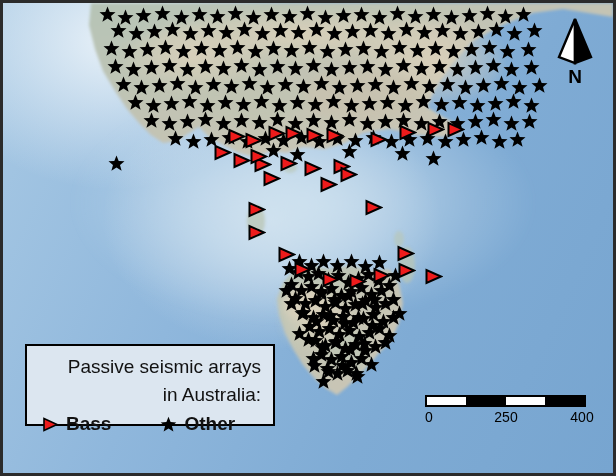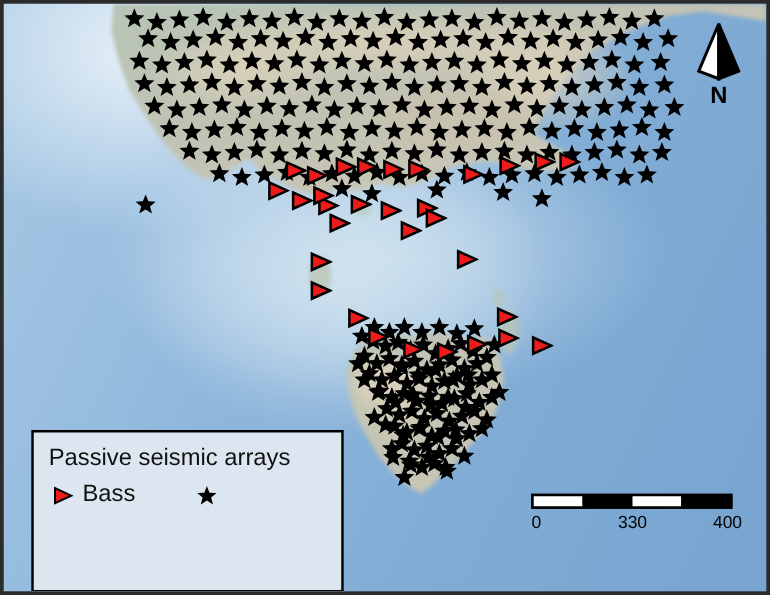--- a/index.html
+++ b/index.html
@@ -32,29 +32,30 @@
   
   #north-arrow{position:absolute;left:550px;top:14px;width:44px;height:76px;}
   #north-arrow .n-label{
     position:absolute;left:0;top:50px;width:44px;text-align:center;
     font-size:19px;font-weight:bold;color:#000;line-height:1;
     font-family:"Liberation Sans",sans-serif;
   }
 
   
   #legend{
-    position:absolute;left:22px;top:341px;width:250px;height:130px;
+    position:absolute;left:22px;top:341px;width:250px;height:82px;
     box-sizing:border-box;background:#dce6f0;border:2px solid #000;
     padding:7px 12px 0 12px;
+    text-align:right;
   }
   #legend .line{
     font-size:19px;color:#111;line-height:28px;white-space:nowrap;
     font-family:"Liberation Sans",sans-serif;
   }
-  #legend .sym-row{display:flex;align-items:center;line-height:28px;margin-top:1px;}
+  #legend .sym-row{display:flex;align-items:center;line-height:28px;margin-top:1px;font-weight:bold;}
   #legend .sym-item{display:flex;align-items:center;}
   #legend .sym-item.first{margin-right:46px;}
   #legend .sym-glyph{display:inline-flex;align-items:center;justify-content:center;width:22px;}
   #legend .sym-text{font-size:19px;color:#111;margin-left:5px;
     font-family:"Liberation Sans",sans-serif;}
 
   
   #scalebar{position:absolute;left:422px;top:392px;width:161px;}
   #scalebar .sb-title{
     text-align:center;font-size:13px;color:#000;line-height:14px;margin-bottom:2px;
@@ -1768,46 +1769,48 @@
   <div id="north-arrow">
     <svg width="44" height="52" viewBox="0 0 44 52">
       <polygon points="22,2 22,46 6,40" fill="#ffffff" stroke="#000" stroke-width="2.4"></polygon>
       <polygon points="22,2 22,46 38,40" fill="#000000" stroke="#000" stroke-width="2.4"></polygon>
     </svg>
     <div class="n-label">N</div>
   </div>
 
   <div id="legend">
     <div class="line">Passive seismic arrays</div>
+    <div class="line">in Australia:</div>
     <div class="sym-row">
       <div class="sym-item first">
         <span class="sym-glyph">
           <svg width="17" height="15" viewBox="0 0 17 15">
             <polygon points="2,1.5 2,13.5 15,7.5" fill="#ee1b1b" stroke="#000" stroke-width="1.6"></polygon>
           </svg>
         </span>
         <span class="sym-text">Bass</span>
       </div>
       <div class="sym-item">
         <span class="sym-glyph">
           <svg width="17" height="17" viewBox="0 0 17 17">
             <polygon points="8.5,0.8 10.6,6.1 16.3,6.4 11.9,10.0 13.4,15.5 8.5,12.4 3.6,15.5 5.1,10.0 0.7,6.4 6.4,6.1" fill="#000000"></polygon>
           </svg>
         </span>
+        <span class="sym-text">Other</span>
       </div>
     </div>
   </div>
 
   <div id="scalebar">
     <div class="sb-bar">
       <div class="sb-seg white"></div>
       <div class="sb-seg black"></div>
       <div class="sb-seg white"></div>
       <div class="sb-seg black"></div>
     </div>
     <div class="sb-labels">
       <span class="sb-lab" style="left:4px">0</span>
-      <span class="sb-lab" style="left:81px">330</span>
+      <span class="sb-lab" style="left:81px">250</span>
       <span class="sb-lab" style="left:157px">400</span>
     </div>
   </div>
 
 </div>
 
 </body></html>

